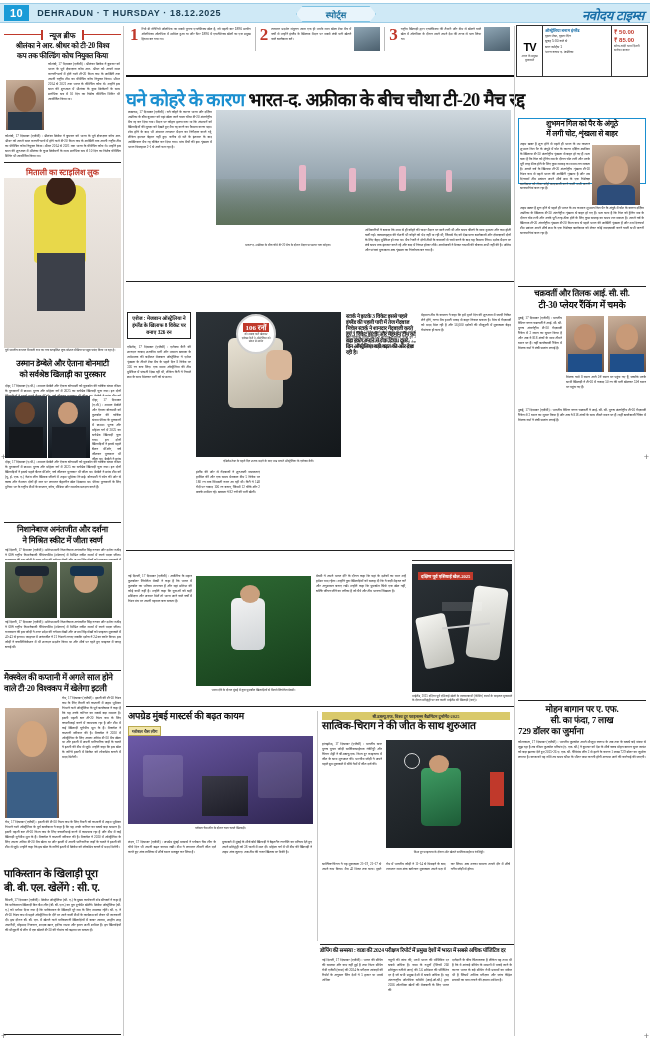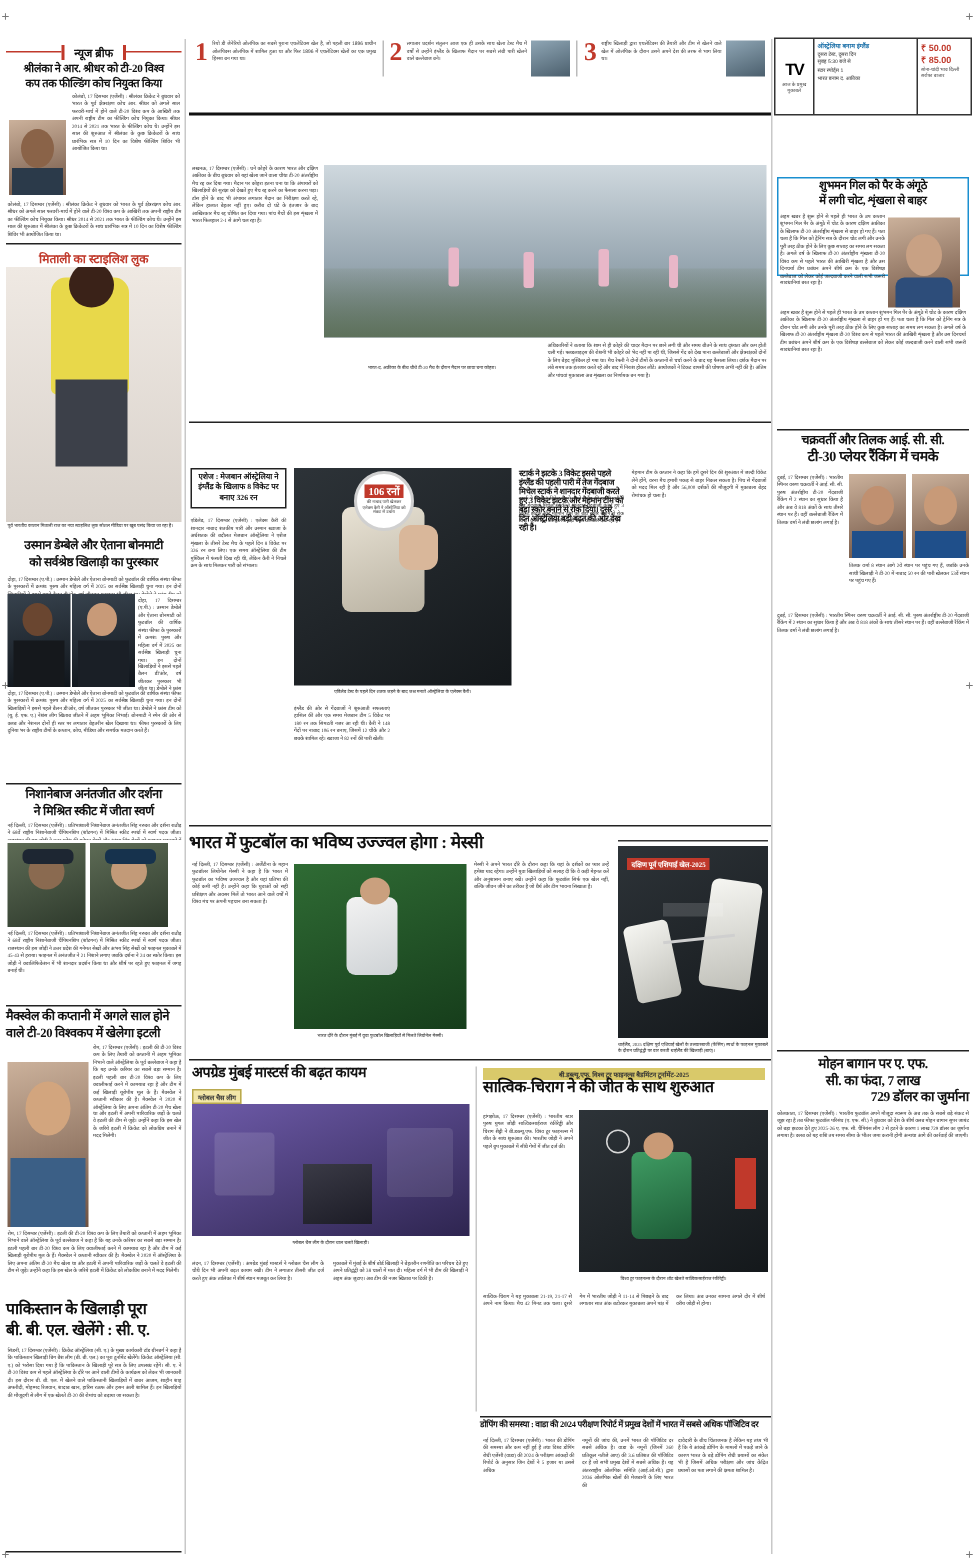--- a/index.html
+++ b/index.html
@@ -157,20 +157,26 @@
 
 <div class="page">
 
   <div class="crop-mark" style="left:1px;top:6px;">+</div>
   <div class="crop-mark" style="right:1px;top:6px;">+</div>
   <div class="crop-mark" style="left:1px;top:452px;">+</div>
   <div class="crop-mark" style="right:1px;top:452px;">+</div>
   <div class="crop-mark" style="left:1px;bottom:2px;">+</div>
   <div class="crop-mark" style="right:1px;bottom:2px;">+</div>
 
+  <div class="masthead">
+    <div class="pagenum">10</div>
+    <div class="dateline">DEHRADUN  ·  T HURSDAY ·  18.12.2025</div>
+    <div class="section-tab">स्पोर्ट्स</div>
+    <div class="brand">नवोदय टाइम्स</div>
+  </div>
 
   <div class="facts">
     <div class="fact-item">
       <span class="fact-num">1</span>
       <span class="fact-txt">रियो डी जेनेरियो ओलंपिक का सबसे पुराना एथलेटिक्स खेल है, जो पहली बार 1896 प्राचीन ओलंपिक्स ओलंपिक में शामिल हुआ था और फिर 1896 में एथलेटिक्स खेलों का एक प्रमुख हिस्सा बन गया था।</span>
     </div>
     <div class="fact-item">
       <span class="fact-num">2</span>
       <span class="fact-txt">लगातार प्रदर्शन संतुलन आज एक ही उसके साथ खेला टेस्ट मैच में वर्षों से उन्होंने इंग्लैंड के खिलाफ मैदान पर सबसे लंबी पारी खेलने वाले बल्लेबाज बने।</span>
       <span class="fact-thumb"></span>
@@ -194,20 +200,24 @@
       <div class="row">स्टार स्पोर्ट्स 1</div>
       <div class="row">भारत बनाम द. अफ्रीका</div>
     </div>
     <div class="tv-right">
       <div class="price">₹ 50.00</div>
       <div class="price">₹ 85.00</div>
       <div class="cap">सोना-चांदी भाव दिल्ली सर्राफा बाजार</div>
     </div>
   </div>
 
+  <div class="main-head">
+    <span class="hl-blue">घने कोहरे के कारण</span>
+    <span>भारत-द. अफ्रीका के बीच चौथा टी-20 मैच रद्द</span>
+  </div>
 
   <div class="col-rule" style="left:123px; top:26px; height:1010px;"></div>
   <div class="col-rule" style="left:514px; top:26px; height:1010px;"></div>
 
   <div class="photo sky" style="left:216px; top:110px; width:295px; height:115px;">
     <div style="position:absolute;left:0;bottom:0;width:100%;height:40%;background:linear-gradient(180deg,rgba(120,135,120,.2),rgba(90,110,80,.8));"></div>
     <div style="position:absolute;left:28%;top:48%;width:7px;height:26px;background:#e8b7c8;border-radius:2px;"></div>
     <div style="position:absolute;left:45%;top:50%;width:7px;height:24px;background:#e8b7c8;border-radius:2px;"></div>
     <div style="position:absolute;left:62%;top:49%;width:7px;height:25px;background:#e8b7c8;border-radius:2px;"></div>
     <div style="position:absolute;left:78%;top:52%;width:6px;height:22px;background:#e8b7c8;border-radius:2px;"></div>
@@ -230,21 +240,20 @@
   </div>
   <div class="body-text" style="left:127px; top:345px; width:64px; height:112px;">एडिलेड, 17 दिसम्बर (एजेंसी) : एलेक्स कैरी की शानदार नाबाद शतकीय पारी और उस्मान ख्वाजा के अर्धशतक की बदौलत मेजबान ऑस्ट्रेलिया ने एशेज शृंखला के तीसरे टेस्ट मैच के पहले दिन 8 विकेट पर 326 रन बना लिए। एक समय ऑस्ट्रेलिया की टीम मुश्किल में फंसती दिख रही थी, लेकिन कैरी ने निचले क्रम के साथ मिलकर पारी को संभाला।</div>
   <div class="body-text" style="left:196px; top:470px; width:64px; height:80px;">इंग्लैंड की ओर से गेंदबाजों ने शुरुआती सफलताएं हासिल कीं और एक समय मेजबान टीम 5 विकेट पर 180 रन तक सिमटती नजर आ रही थी। कैरी ने 148 गेंदों पर नाबाद 106 रन बनाए, जिसमें 12 चौके और 2 छक्के शामिल रहे। ख्वाजा ने 82 रनों की पारी खेली।</div>
   <div class="sub-head" style="left:346px; top:313px; width:70px; font-size:5.4px;">स्टार्क ने झटके 3 विकेट इससे पहले इंग्लैंड की पहली पारी में तेज गेंदबाज मिचेल स्टार्क ने शानदार गेंदबाजी करते हुए 3 विकेट झटके और मेहमान टीम को बड़ा स्कोर बनाने से रोक दिया। दूसरे दिन ऑस्ट्रेलिया बड़ी बढ़त की ओर देख रही है।</div>
   <div class="body-text" style="left:346px; top:330px; width:70px; height:215px;">स्टार्क ने झटके 3 विकेट इससे पहले इंग्लैंड की पहली पारी में तेज गेंदबाज मिचेल स्टार्क ने शानदार गेंदबाजी करते हुए 3 विकेट झटके और मेहमान टीम को बड़ा स्कोर बनाने से रोक दिया। दूसरे दिन ऑस्ट्रेलिया बड़ी बढ़त की ओर देख रही है।</div>
   <div class="body-text" style="left:421px; top:313px; width:90px; height:232px;">मेहमान टीम के कप्तान ने कहा कि हमें दूसरे दिन की शुरुआत में जल्दी विकेट लेने होंगे, वरना मैच हमारी पकड़ से बाहर निकल सकता है। पिच से गेंदबाजों को मदद मिल रही है और 56,000 दर्शकों की मौजूदगी में मुकाबला बेहद रोमांचक हो चला है।</div>
   <div class="caption" style="left:196px; top:459px; width:145px;">एडिलेड टेस्ट के पहले दिन शतक जड़ने के बाद जश्न मनाते ऑस्ट्रेलिया के एलेक्स कैरी।</div>
 
   <div class="hrule" style="left:126px; top:550px; width:388px;"></div>
 
-  <div class="sub-head" style="left:126px; top:556px; width:282px; font-size:11.5px;">भारत में फुटबॉल का भविष्य उज्ज्वल होगा : मेस्सी</div>
   <div class="photo green" style="left:196px; top:576px; width:115px; height:110px;">
     <div style="position:absolute;left:30%;top:20%;width:34px;height:52px;background:linear-gradient(160deg,#f2f2f2,#cfd3d6);border-radius:6px;"></div>
     <div style="position:absolute;left:38%;top:8%;width:20px;height:18px;background:#caa07e;border-radius:50%;"></div>
   </div>
   <div class="body-text" style="left:128px; top:574px; width:64px; height:130px;">नई दिल्ली, 17 दिसम्बर (एजेंसी) : अर्जेंटीना के महान फुटबॉलर लियोनेल मेस्सी ने कहा है कि भारत में फुटबॉल का भविष्य उज्ज्वल है और यहां प्रतिभा की कोई कमी नहीं है। उन्होंने कहा कि युवाओं को सही प्रशिक्षण और अवसर मिलें तो भारत आने वाले वर्षों में विश्व मंच पर अपनी पहचान बना सकता है।</div>
   <div class="body-text" style="left:316px; top:574px; width:90px; height:130px;">मेस्सी ने अपने भारत दौरे के दौरान कहा कि यहां के दर्शकों का प्यार उन्हें हमेशा याद रहेगा। उन्होंने युवा खिलाड़ियों को सलाह दी कि वे कड़ी मेहनत करें और अनुशासन बनाए रखें। उन्होंने कहा कि फुटबॉल सिर्फ एक खेल नहीं, बल्कि जीवन जीने का तरीका है जो धैर्य और टीम भावना सिखाता है।</div>
   <div class="caption" style="left:196px; top:688px; width:115px;">भारत दौरे के दौरान मुंबई में युवा फुटबॉल खिलाड़ियों से मिलते लियोनेल मेस्सी।</div>
 
   <div class="box-border" style="left:412px; top:560px; width:100px; height:0px; border-width:1px 0 0 0;"></div>
   <div class="photo dark" style="left:412px; top:564px; width:100px; height:128px;">
@@ -308,21 +317,21 @@
     <div style="position:absolute;left:22%;top:14%;width:22px;height:26px;background:#c89a78;border-radius:50%;"></div>
     <div style="position:absolute;left:6%;bottom:0;width:88%;height:32%;background:#1f4f8a;"></div>
   </div>
   <div class="body-text" style="left:518px; top:316px; width:44px; height:90px;">दुबई, 17 दिसम्बर (एजेंसी) : भारतीय स्पिनर वरुण चक्रवर्ती ने आई. सी. सी. पुरुष अंतर्राष्ट्रीय टी-20 गेंदबाजी रैंकिंग में 2 स्थान का सुधार किया है और अब वे 818 अंकों के साथ तीसरे स्थान पर हैं। वहीं बल्लेबाजी रैंकिंग में तिलक वर्मा ने लंबी छलांग लगाई है।</div>
   <div class="body-text" style="left:566px; top:375px; width:80px; height:32px;">तिलक वर्मा 8 स्थान आगे 2वें स्थान पर पहुंच गए हैं, जबकि उनके साथी खिलाड़ी ने टी-20 में नाबाद 50 रन की पारी खेलकर 53वें स्थान पर पहुंच गए हैं।</div>
   <div class="body-text" style="left:518px; top:408px; width:128px; height:290px;">दुबई, 17 दिसम्बर (एजेंसी) : भारतीय स्पिनर वरुण चक्रवर्ती ने आई. सी. सी. पुरुष अंतर्राष्ट्रीय टी-20 गेंदबाजी रैंकिंग में 2 स्थान का सुधार किया है और अब वे 818 अंकों के साथ तीसरे स्थान पर हैं। वहीं बल्लेबाजी रैंकिंग में तिलक वर्मा ने लंबी छलांग लगाई है।</div>
   <div class="hrule" style="left:518px; top:700px; width:128px;"></div>
 
   <div class="sub-head" style="left:518px; top:704px; width:128px; font-size:9px; text-align:center;">मोहन बागान पर ए. एफ.</div>
   <div class="sub-head" style="left:518px; top:715px; width:128px; font-size:9px; text-align:center;">सी. का फंदा, 7 लाख</div>
-  <div class="sub-head" style="left:518px; top:726px; width:128px; font-size:9px; text-align:right;">729 डॉलर का जुर्माना</div>
+  <div class="sub-head" style="left:518px; top:726px; width:128px; font-size:9px; text-align:left;">729 डॉलर का जुर्माना</div>
   <div class="body-text" style="left:518px; top:740px; width:128px; height:296px;">कोलकाता, 17 दिसम्बर (एजेंसी) : भारतीय फुटबॉल अपने मौजूदा स्वरूप के अब तक के सबसे बड़े संकट से जूझ रहा है तब फीफा फुटबॉल परिसंघ (ए. एफ. सी.) ने बुधवार को देश के शीर्ष क्लब मोहन बागान सुपर जायंट को बड़ा झटका देते हुए 2025-26 ए. एफ. सी. चैंपियंस लीग 2 से हटने के कारण 1 लाख 729 डॉलर का जुर्माना लगाया है। क्लब को यह राशि तय समय सीमा के भीतर जमा करानी होगी अन्यथा आगे की कार्रवाई की जाएगी।</div>
 
   <div class="news-brief">
     <div class="bar"></div>
     <div class="lbl">न्यूज ब्रीफ</div>
   </div>
 
   <div class="sub-head center" style="left:4px; top:42px; width:117px; font-size:7.4px;">श्रीलंका ने आर. श्रीधर को टी-20 विश्व</div>
   <div class="sub-head center" style="left:4px; top:52px; width:117px; font-size:7.4px;">कप तक फील्डिंग कोच नियुक्त किया</div>
   <div class="photo portrait" style="left:6px; top:80px; width:38px; height:50px;">

